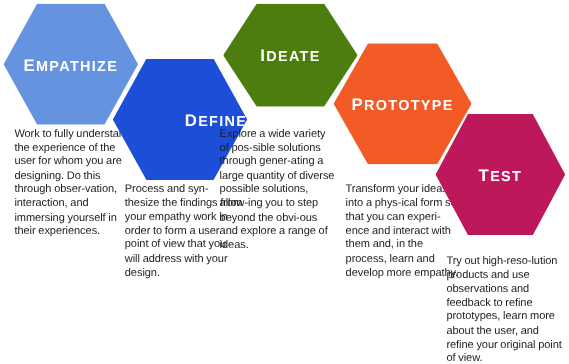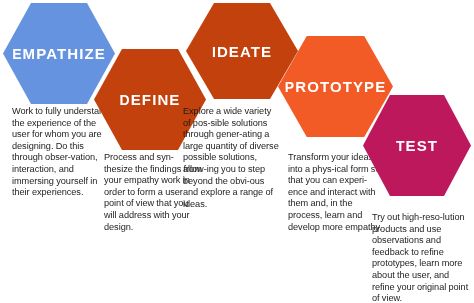--- a/index.html
+++ b/index.html
@@ -35,21 +35,21 @@
     position: absolute;
     clip-path: polygon(25% 0%, 75% 0%, 100% 50%, 75% 100%, 25% 100%, 0% 50%);
     display: flex;
     align-items: center;
     justify-content: center;
   }
   .hex-label {
     color: #ffffff;
     font-family: "Liberation Sans", sans-serif;
     font-weight: bold;
-    font-size: 15px;
+    font-size: 12px;
     letter-spacing: 1.1px;
     text-transform: uppercase;
     line-height: 1;
     white-space: nowrap;
     text-align: center;
     transform: translateY(0px);
   }
   
   .hex-label::first-letter {
     font-size: 14px;
@@ -73,28 +73,28 @@
 <div id="diagram" style="background: rgb(255, 255, 255);">
 
   <div class="stage">
     <div class="hex" style="background: rgb(101, 147, 224); left: 3px; top: 3px; width: 112px; height: 101px;">
       <span class="hex-label" style="color: rgb(255, 255, 255);">Empathize</span>
     </div>
     <div class="body-text" style="left: 12px; top: 106px; width: 100px; color: rgb(29, 29, 27);">Work to fully understand the experience of the user for whom you are designing.  Do this through obser-vation, interaction, and immersing yourself in their experiences.</div>
   </div>
 
   <div class="stage">
-    <div class="hex" style="background: #c2410c; left: 94px; top: 49px; width: 112px; height: 101px;">
+    <div class="hex" style="background: #1d4ed8; left: 94px; top: 49px; width: 112px; height: 101px; justify-content: flex-end;">
       <span class="hex-label" style="color: rgb(255, 255, 255);">Define</span>
     </div>
     <div class="body-text" style="left: 104px; top: 152px; width: 98px; color: rgb(29, 29, 27);">Process and syn-thesize the findings from your empathy work in order to form a user point of view that you will address with your design.</div>
   </div>
 
   <div class="stage">
-    <div class="hex" style="background: #c2410c; left: 186px; top: 3px; width: 112px; height: 96px;">
+    <div class="hex" style="background: #4d7c0f; left: 186px; top: 3px; width: 112px; height: 86px;">
       <span class="hex-label" style="color: rgb(255, 255, 255);">Ideate</span>
     </div>
     <div class="body-text" style="left: 183px; top: 106px; width: 96px; color: rgb(29, 29, 27);">Explore a wide variety of pos-sible solutions through gener-ating a large quantity of diverse possible solutions, allow-ing you to step beyond the obvi-ous and explore a range of ideas.</div>
   </div>
 
   <div class="stage">
     <div class="hex" style="background: rgb(243, 91, 38); left: 278px; top: 36px; width: 115px; height: 101px; justify-content: center;">
       <span class="hex-label" style="color: rgb(255, 255, 255);">Prototype</span>
     </div>
     <div class="body-text" style="left: 288px; top: 152px; width: 96px; color: rgb(29, 29, 27);">Transform your ideas into a phys-ical form so that you can experi-ence and interact with them and, in the process, learn and develop more empathy.</div>

